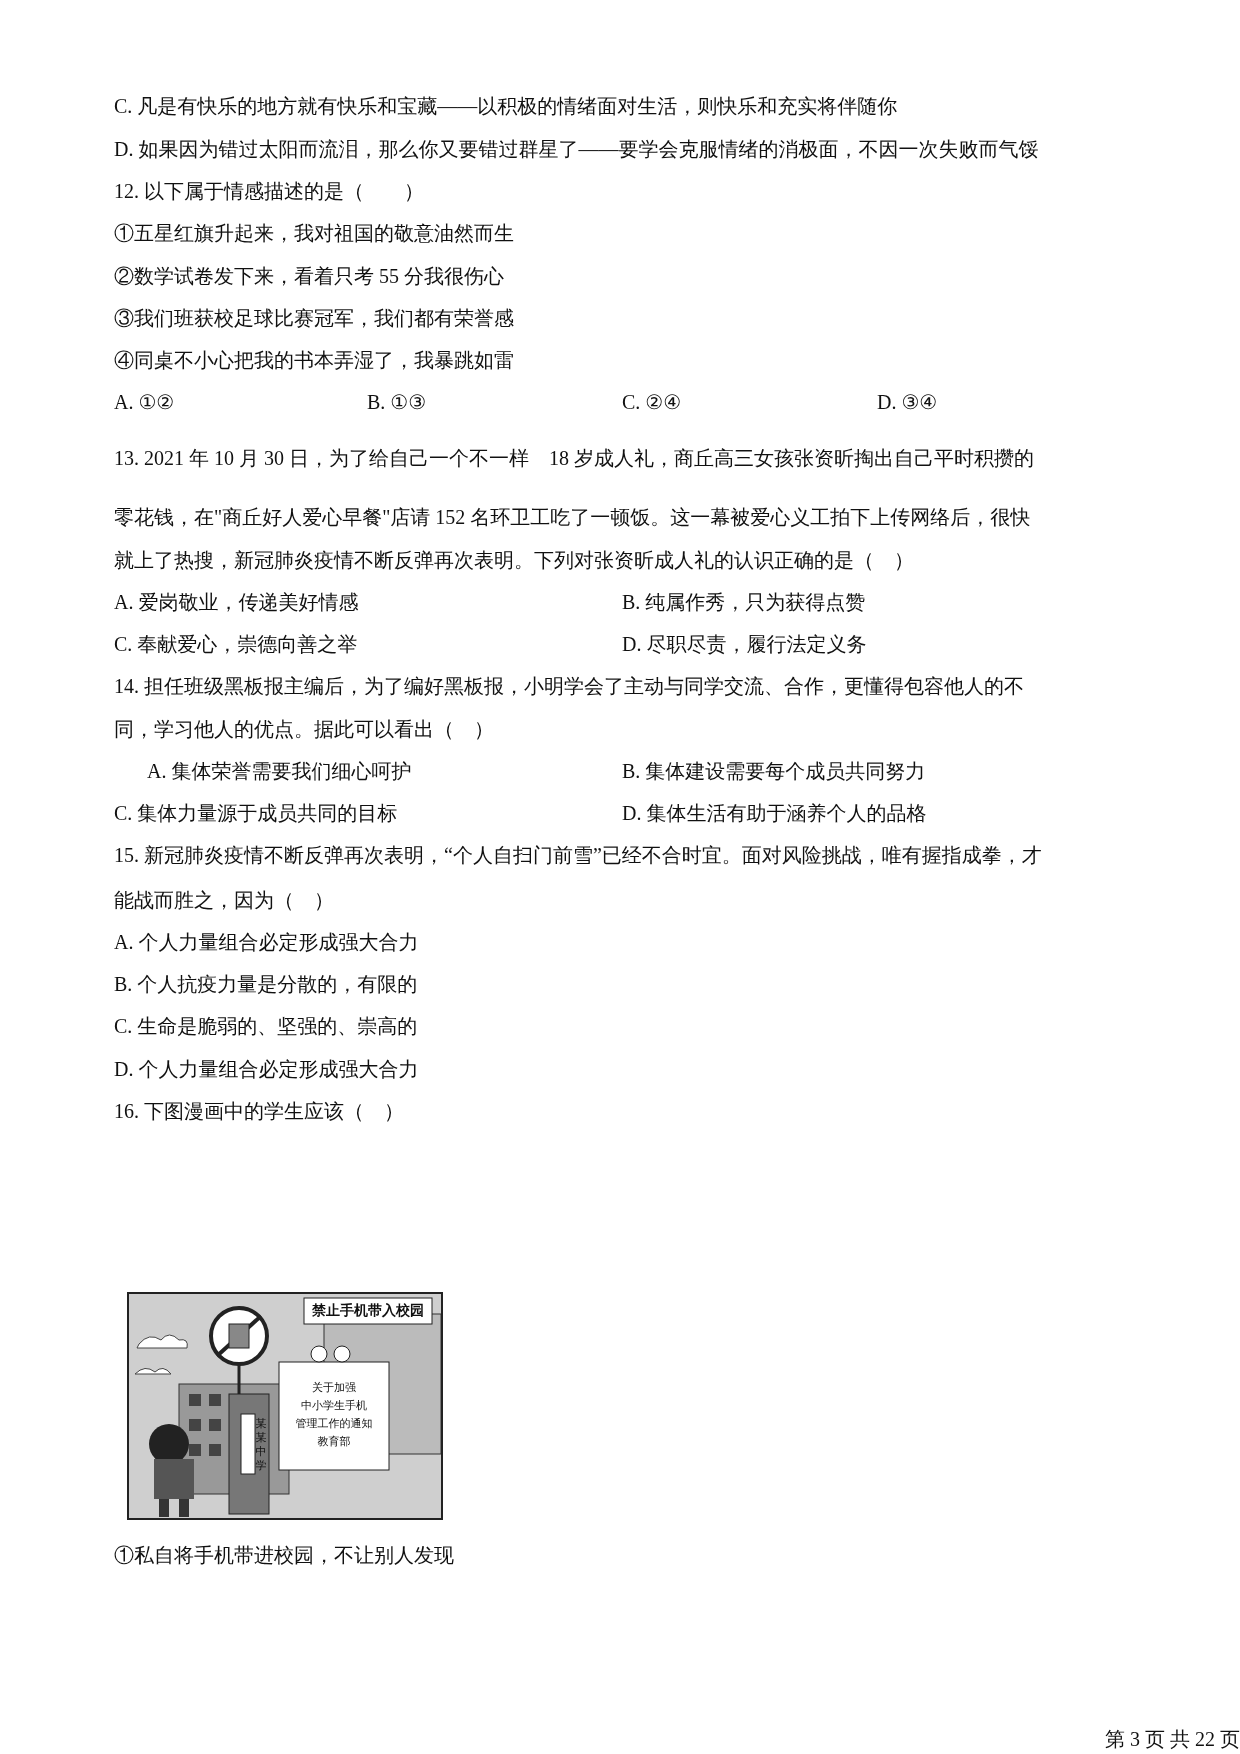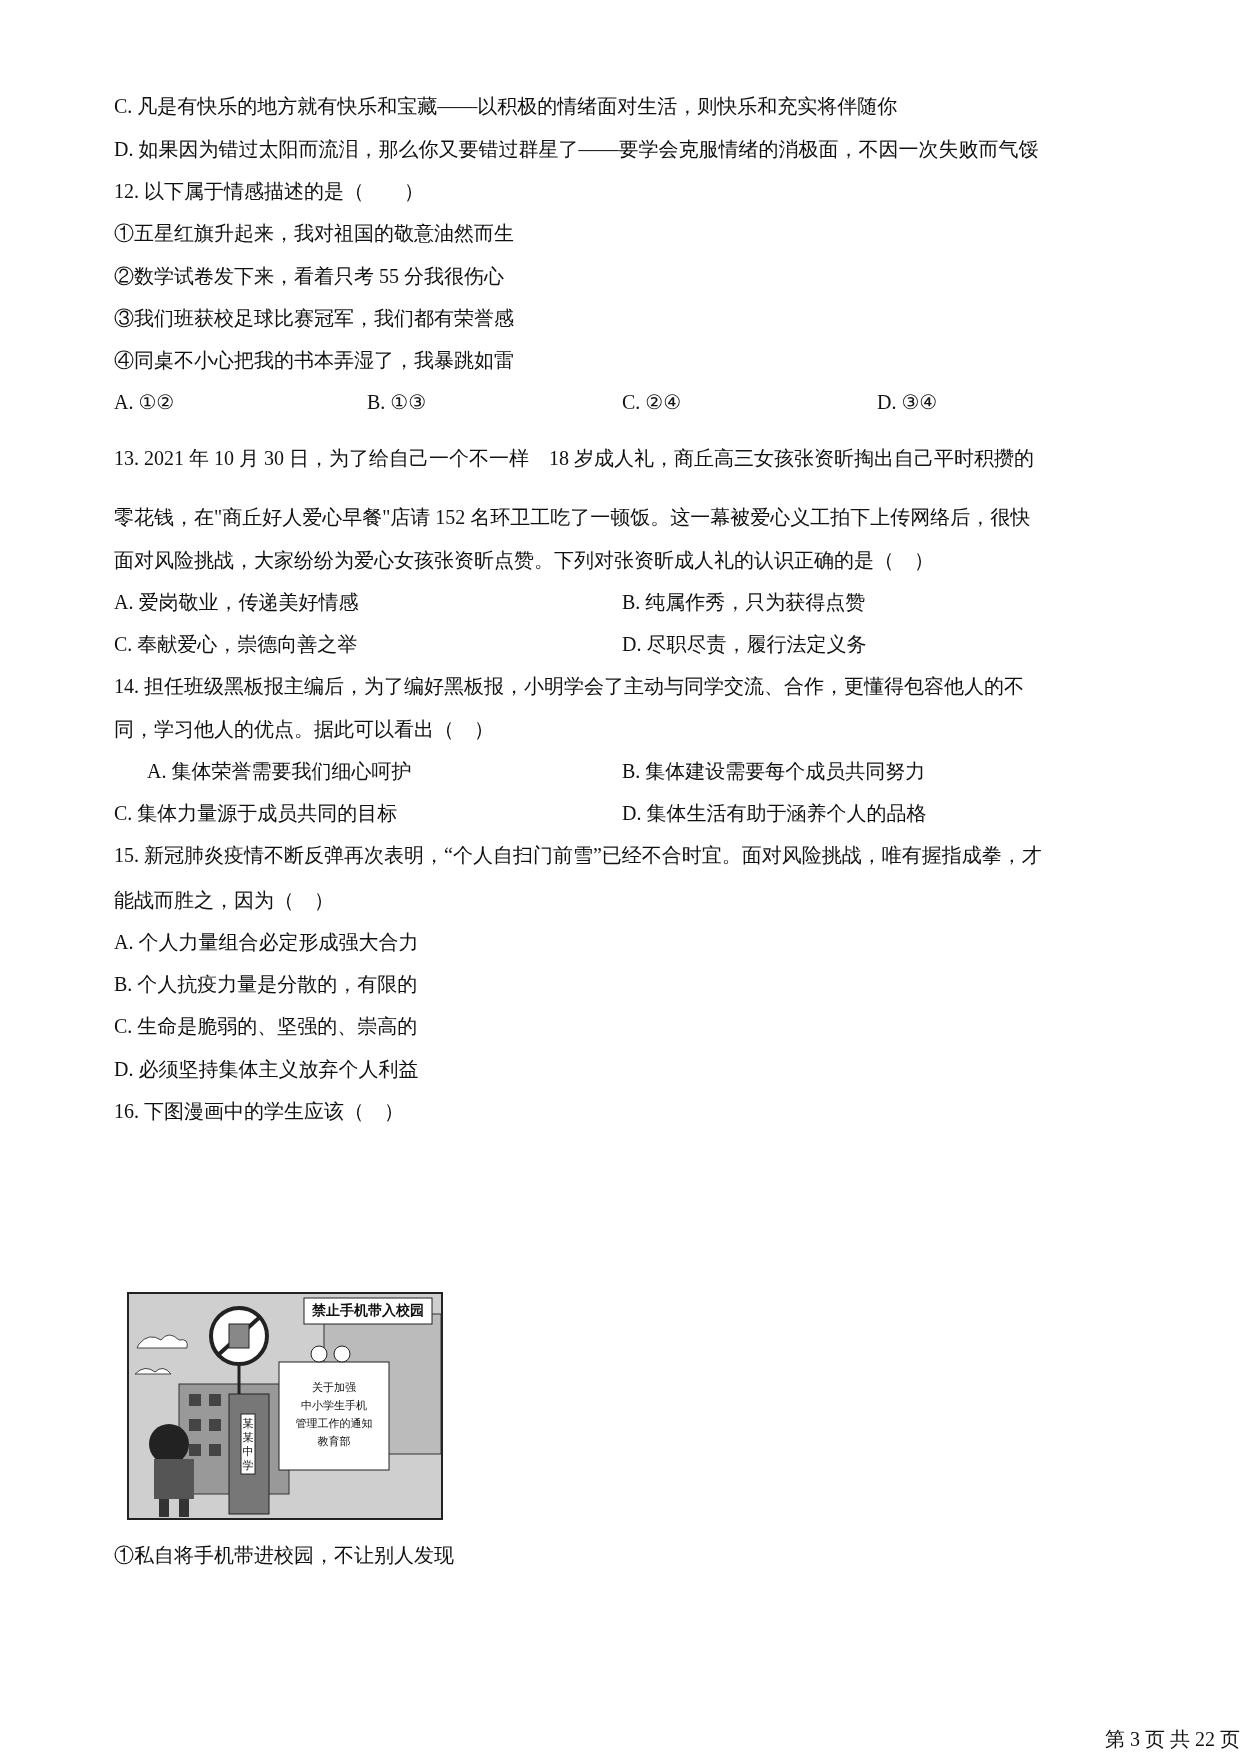--- a/index.html
+++ b/index.html
@@ -27,39 +27,39 @@
 <div class="line" style="top:262px;">②数学试卷发下来，看着只考 55 分我很伤心</div>
 <div class="line" style="top:304px;">③我们班获校足球比赛冠军，我们都有荣誉感</div>
 <div class="line" style="top:346px;">④同桌不小心把我的书本弄湿了，我暴跳如雷</div>
 <div class="opt" style="left:114px; top:388px;">A. ①②</div>
 <div class="opt" style="left:367px; top:388px;">B. ①③</div>
 <div class="opt" style="left:622px; top:388px;">C. ②④</div>
 <div class="opt" style="left:877px; top:388px;">D. ③④</div>
 
 <div class="line" style="top:444px;text-align:center;">13. 2021 年 10 月 30 日，为了给自己一个不一样　18 岁成人礼，商丘高三女孩张资昕掏出自己平时积攒的</div>
 <div class="line" style="top:503px;">零花钱，在"商丘好人爱心早餐"店请 152 名环卫工吃了一顿饭。这一幕被爱心义工拍下上传网络后，很快</div>
-<div class="line" style="top:546px;">面对风险挑战，大家纷纷为爱心女孩张资昕点赞。下列对张资昕成人礼的认识正确的是（　）</div>
+<div class="line" style="top:546px;">就上了热搜，新冠肺炎疫情不断反弹再次表明。下列对张资昕成人礼的认识正确的是（　）</div>
 <div class="opt" style="left:114px; top:588px;">A. 爱岗敬业，传递美好情感</div>
 <div class="opt" style="left:622px; top:588px;">B. 纯属作秀，只为获得点赞</div>
 <div class="opt" style="left:114px; top:630px;">C. 奉献爱心，崇德向善之举</div>
 <div class="opt" style="left:622px; top:630px;">D. 尽职尽责，履行法定义务</div>
 
 <div class="line" style="top:672px;">14. 担任班级黑板报主编后，为了编好黑板报，小明学会了主动与同学交流、合作，更懂得包容他人的不</div>
 <div class="line" style="top:715px;">同，学习他人的优点。据此可以看出（　）</div>
 <div class="opt" style="left:114px; top:757px;margin-left:33px;">A. 集体荣誉需要我们细心呵护</div>
 <div class="opt" style="left:622px; top:757px;">B. 集体建设需要每个成员共同努力</div>
 <div class="opt" style="left:114px; top:799px;">C. 集体力量源于成员共同的目标</div>
 <div class="opt" style="left:622px; top:799px;">D. 集体生活有助于涵养个人的品格</div>
 
 <div class="line" style="top:841px;">15. 新冠肺炎疫情不断反弹再次表明，“个人自扫门前雪”已经不合时宜。面对风险挑战，唯有握指成拳，才</div>
 <div class="line" style="top:886px;">能战而胜之，因为（　）</div>
 <div class="line" style="top:928px;">A. 个人力量组合必定形成强大合力</div>
 <div class="line" style="top:970px;">B. 个人抗疫力量是分散的，有限的</div>
 <div class="line" style="top:1012px;">C. 生命是脆弱的、坚强的、崇高的</div>
-<div class="line" style="top:1055px;">D. 必须坚持集体主义放弃个人利益</div>
+<div class="line" style="top:1055px;">D. 个人力量组合必定形成强大合力</div>
 
 <div class="line" style="top:1097px;">16. 下图漫画中的学生应该（　）</div>
 
 <div class="cartoon">
   <svg width="312" height="224" viewBox="0 0 312 224">
     <rect x="0" y="0" width="312" height="224" fill="#cfcfcf"></rect>
     <path d="M10 50 q10 -12 22 -4 q8 -10 18 0 q10 -2 8 8 h-50 z" fill="#fff" stroke="#444"></path>
     <path d="M6 80 q10 -10 20 -2 q8 -8 16 2 h-36 z" fill="#fff" stroke="#444"></path>
     <rect x="50" y="90" width="110" height="110" fill="#999" stroke="#333"></rect>
     <g fill="#444">
@@ -88,18 +88,18 @@
     <rect x="30" y="205" width="10" height="18" fill="#333"></rect>
       <rect x="50" y="205" width="10" height="18" fill="#333"></rect>
   </svg>
   <div style="position:absolute; left:177px; top:7px; width:124px; text-align:center; font-size:14px; font-weight:bold; line-height:20px;">禁止手机带入校园</div>
   <div style="position:absolute; left:150px; top:84px; width:110px; text-align:center; font-size:11px; line-height:18px;">
     <div>关于加强</div>
     <div>中小学生手机</div>
     <div>管理工作的通知</div>
     <div>教育部</div>
   </div>
-  <div style="position:absolute; left:112px; top:122px; width:14px; font-size:11px; line-height:14px; word-break:break-all; text-align:center;">某某中学</div>
+  <div style="position:absolute; left:112px; top:122px; width:14px; font-size:11px; line-height:14px; word-break:break-all; text-align:center;padding-left:13px;">某某中学</div>
 </div>
 
 <div class="line" style="top:1541px;">①私自将手机带进校园，不让别人发现</div>
 
 <div class="footer">第 3 页 共 22 页</div>
 
 </body></html>

